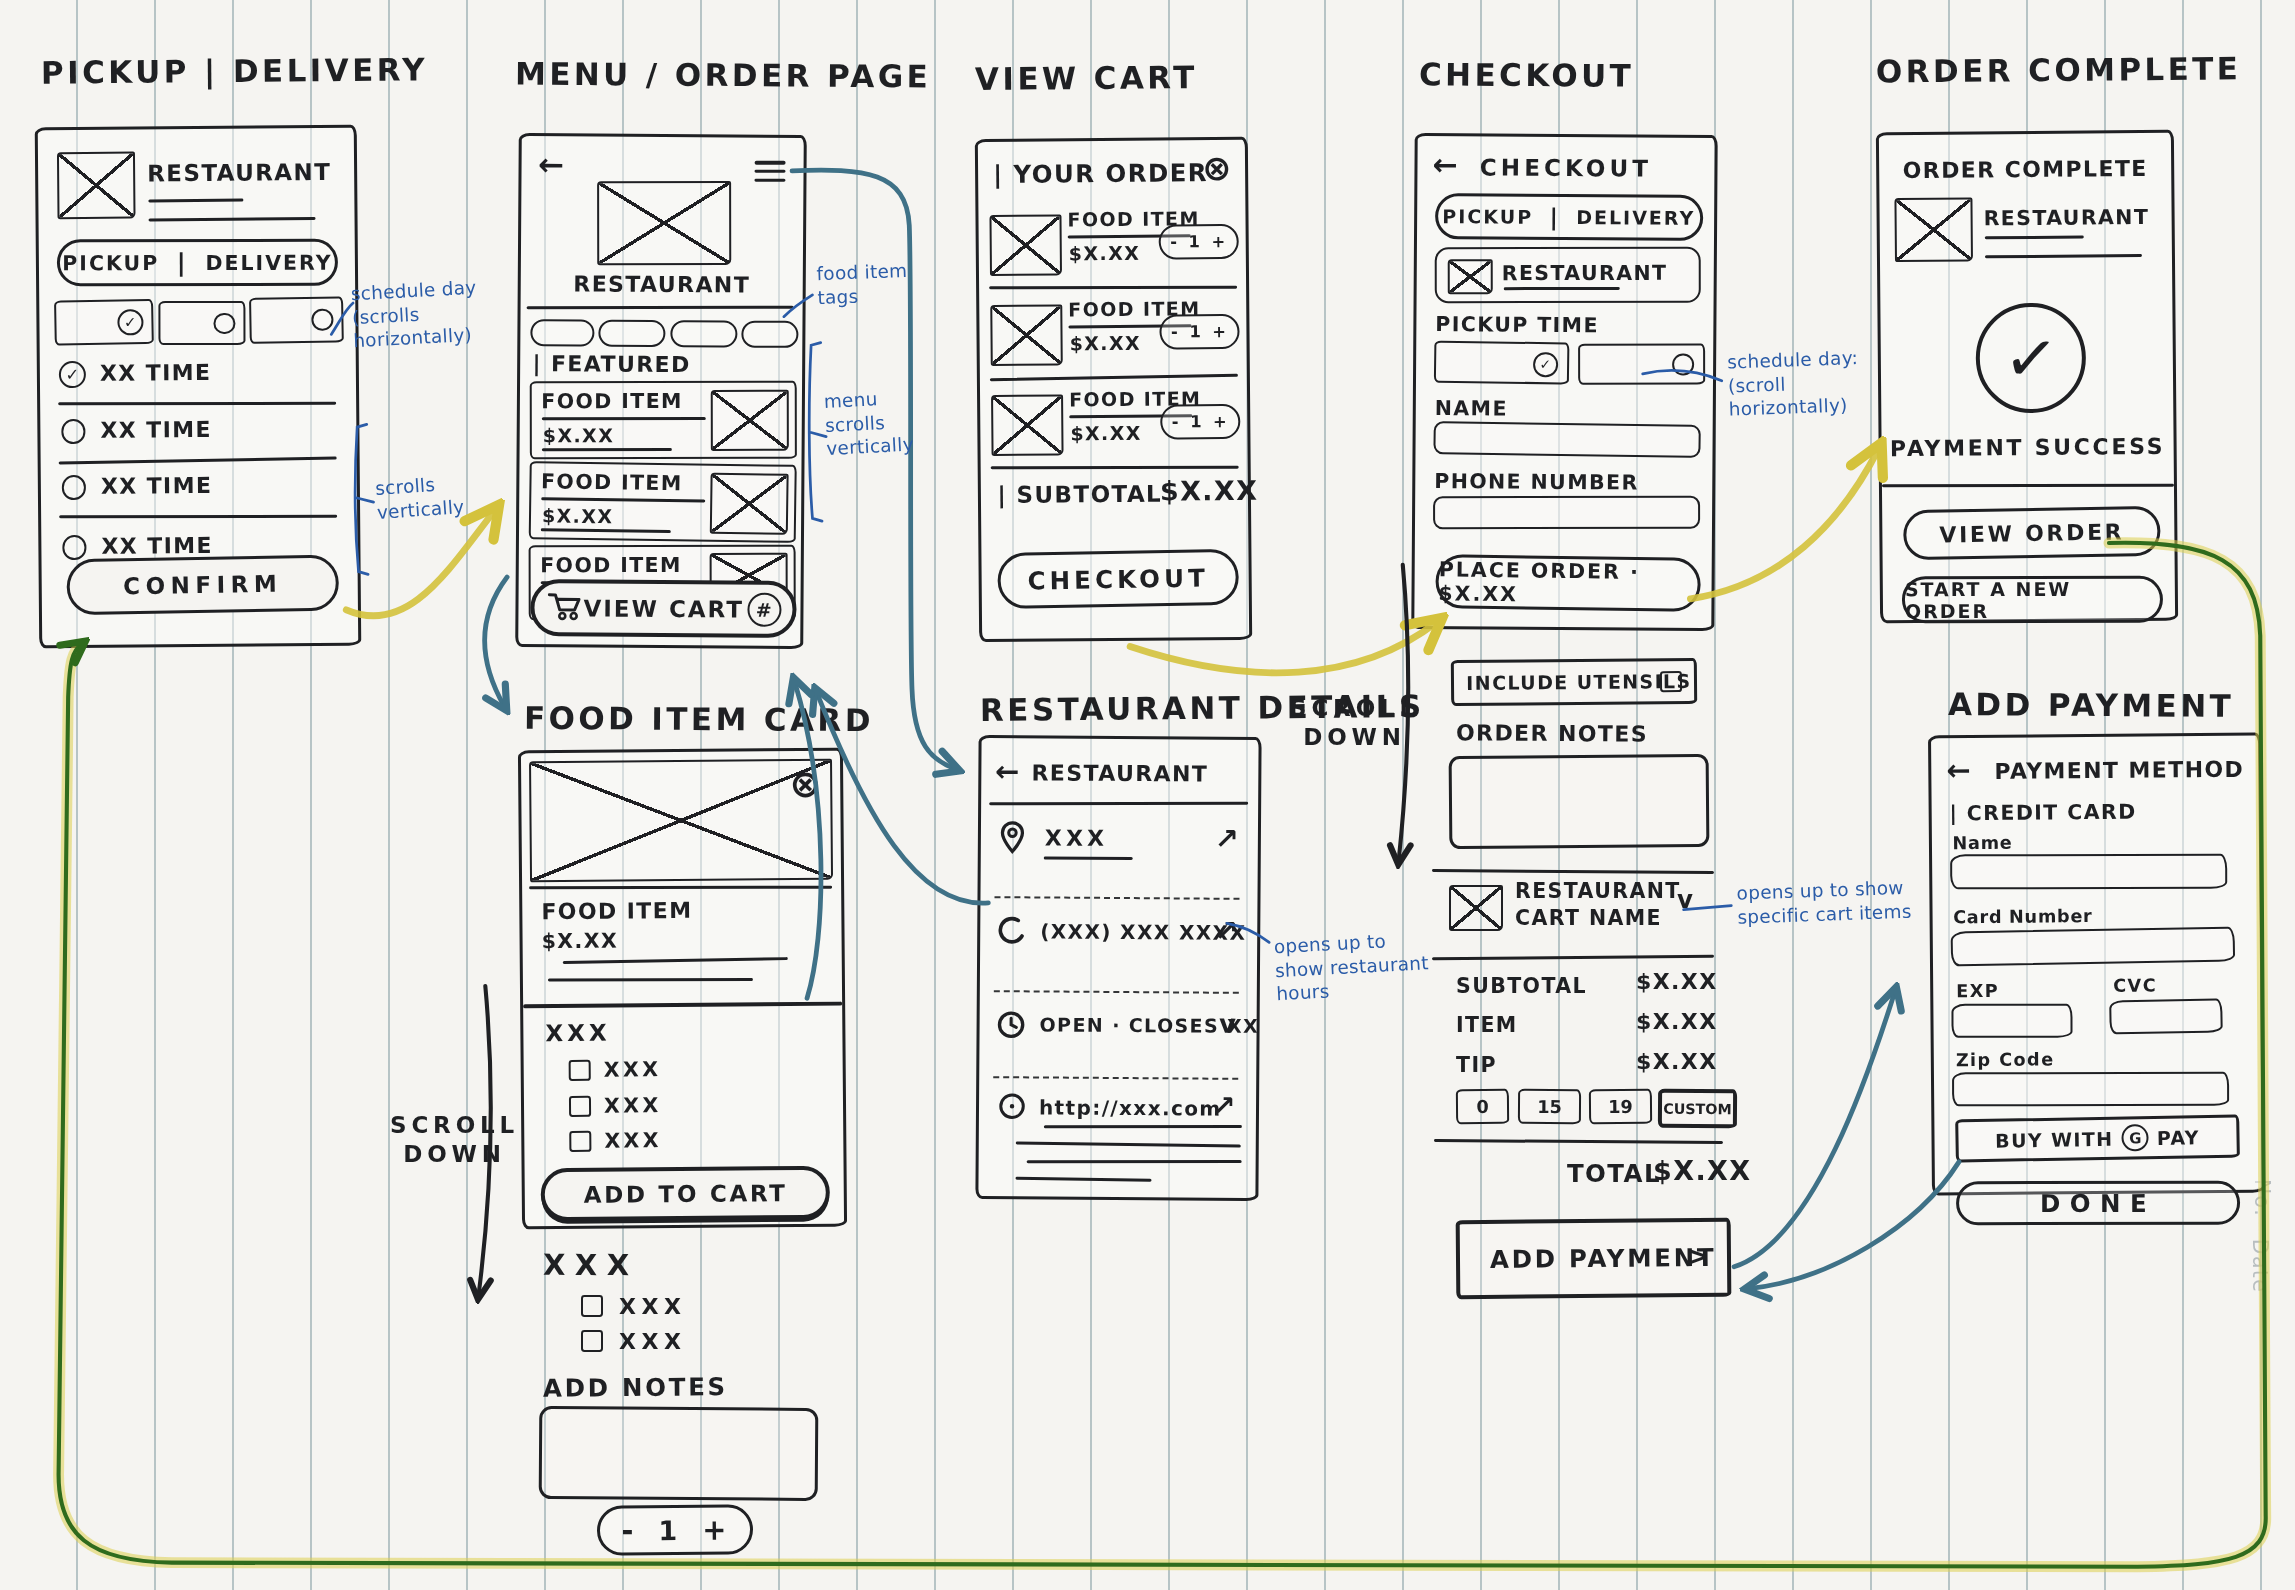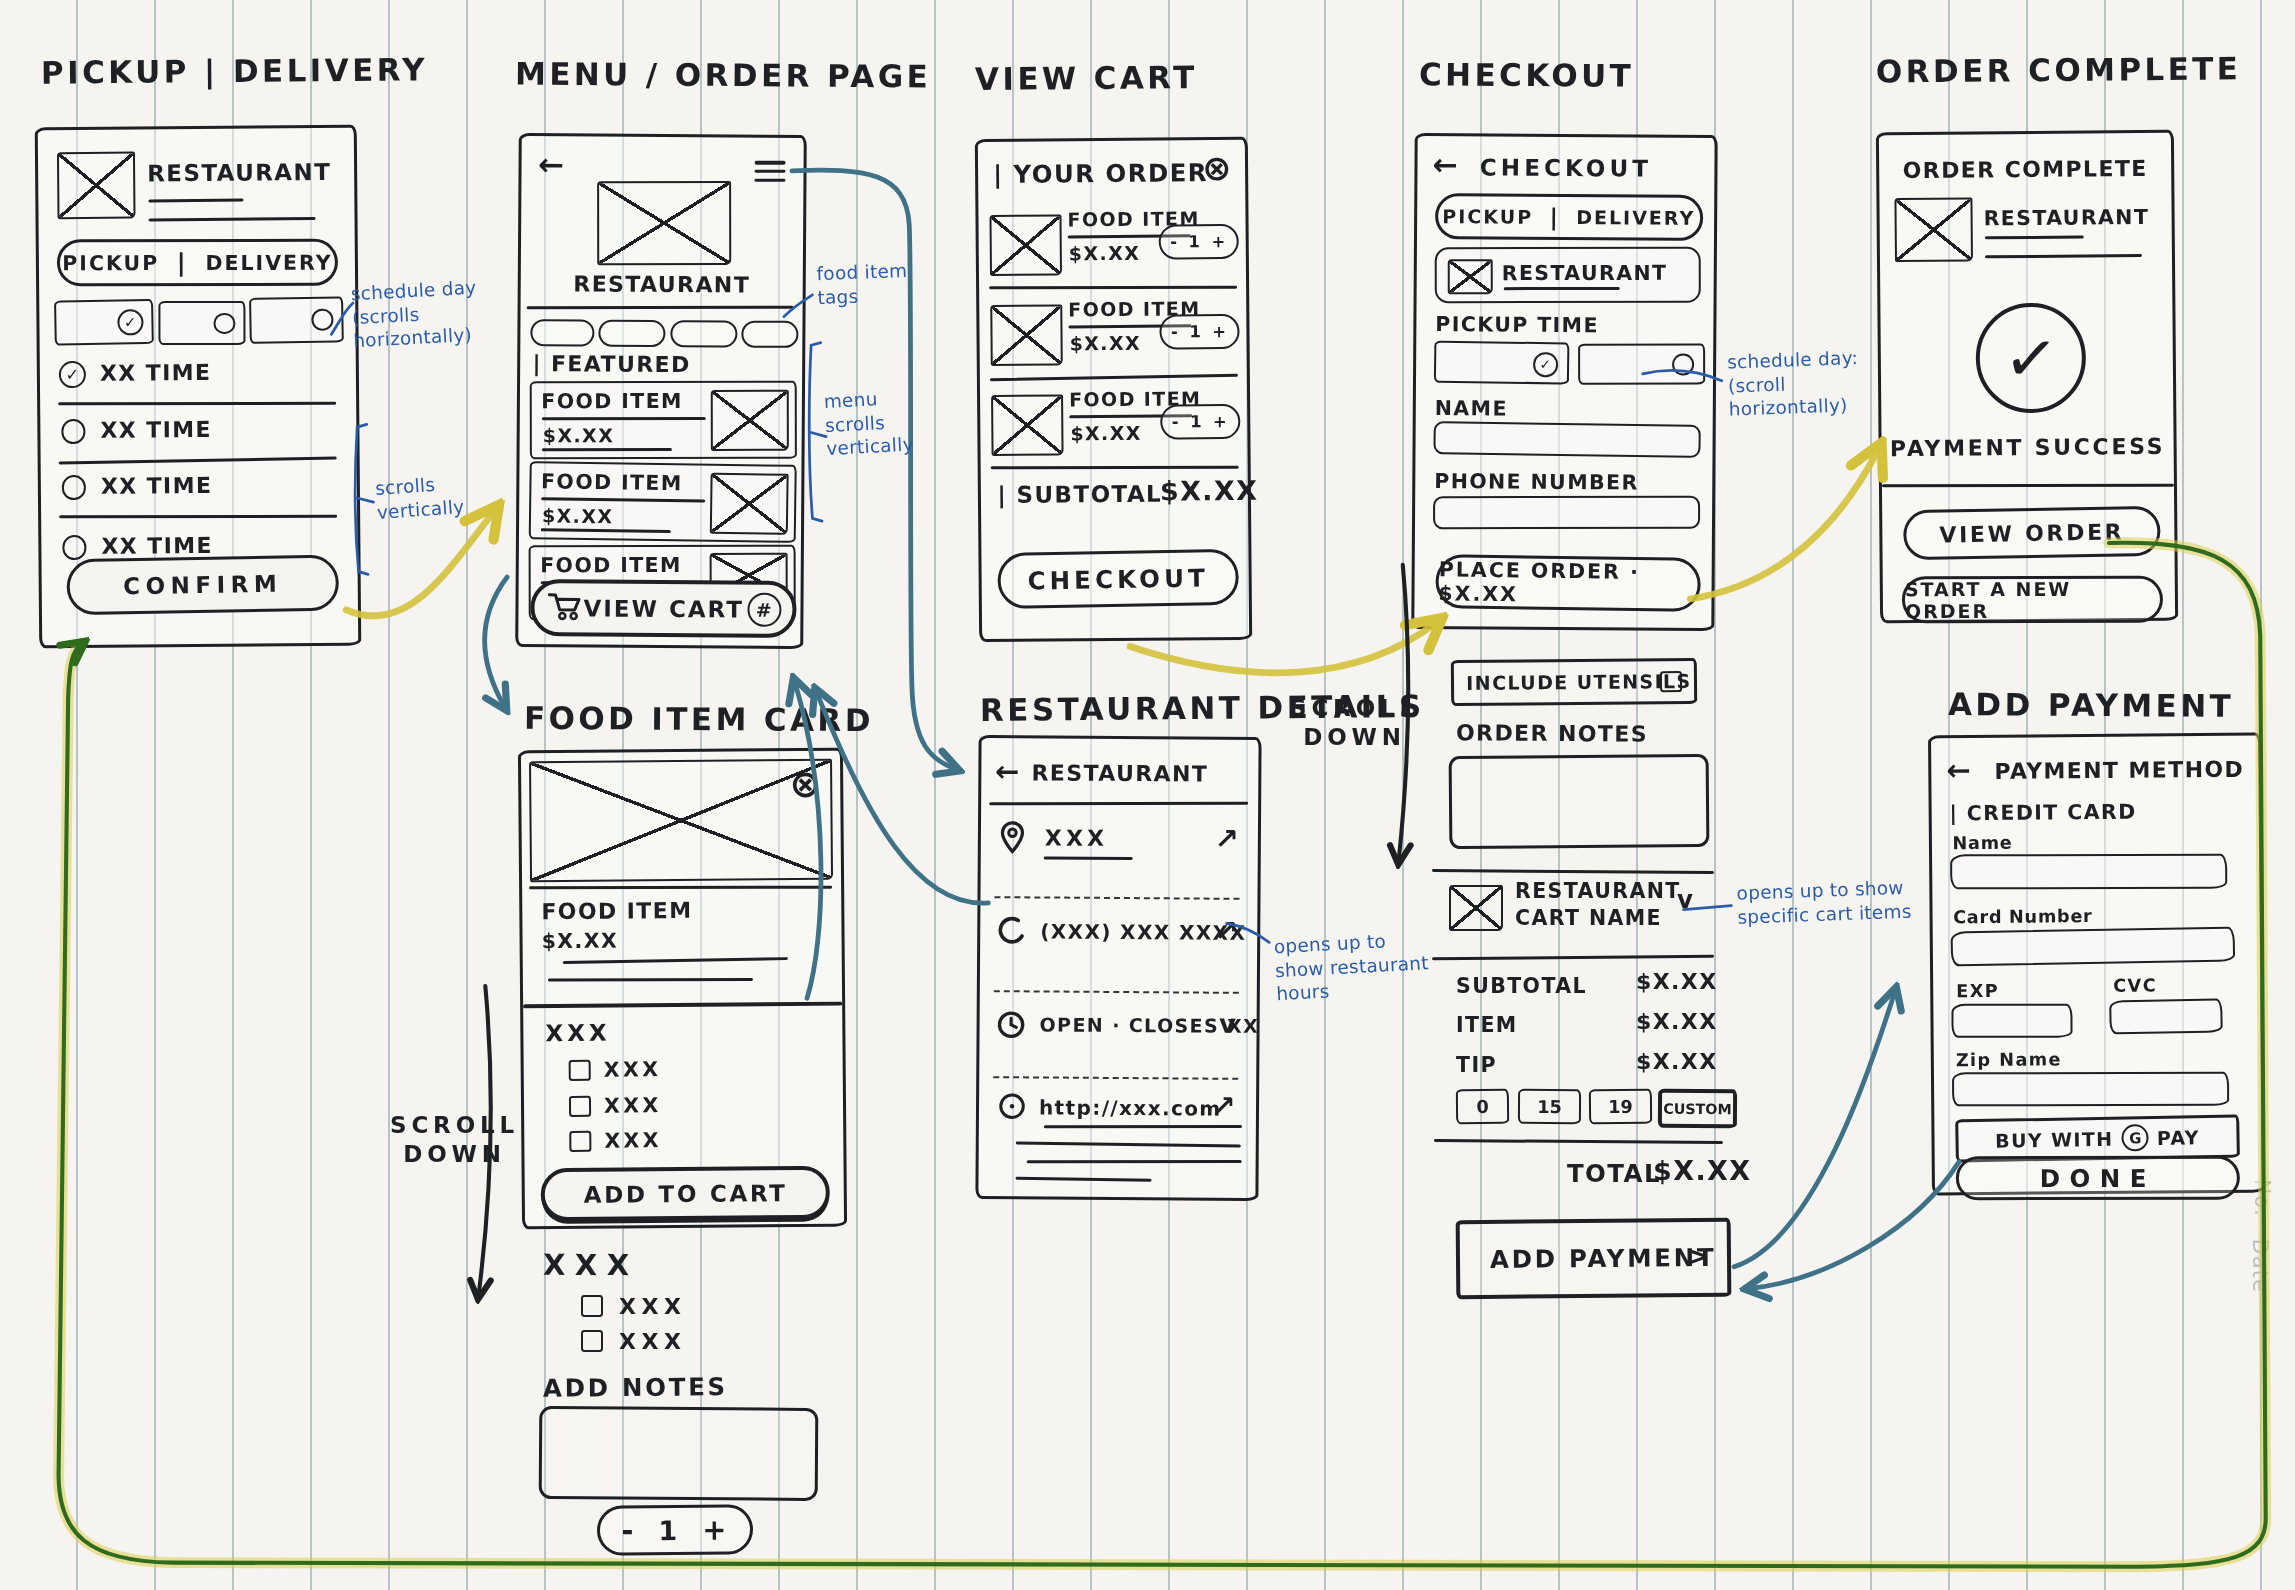--- a/index.html
+++ b/index.html
@@ -428,29 +428,29 @@
     <div class="box r2" style="left:17.7px;top:117px;width:273px;height:31px;border-radius:15px 6.8px 16.4px 8.2px / 9.5px 15px 6.8px 13.6px;"></div>
 
     <div class="lbl" style="left:20.5px;top:169px;font-size:17.7px;letter-spacing:0.7px;">Card Number</div>
     <div class="box r1" style="left:17.7px;top:192px;width:280px;height:31px;border-radius:15px 6.8px 16.4px 8.2px / 9.5px 15px 6.8px 13.6px;"></div>
 
     <div class="lbl" style="left:23px;top:243px;font-size:17.7px;">EXP</div>
     <div class="box r2" style="left:17.7px;top:266px;width:117px;height:30px;border-radius:13.6px 6.1px 15px 6.8px / 8.2px 13.6px 6.1px 12.3px;"></div>
     <div class="lbl" style="left:180px;top:239px;font-size:17.7px;">CVC</div>
     <div class="box r1" style="left:176px;top:263px;width:109px;height:30px;border-radius:13.6px 6.1px 15px 6.8px / 8.2px 13.6px 6.1px 12.3px;"></div>
 
-    <div class="lbl" style="left:22px;top:312px;font-size:17.7px;">Zip Name</div>
+    <div class="lbl" style="left:22px;top:312px;font-size:17.7px;">Zip Code</div>
     <div class="box r2" style="left:17.7px;top:335px;width:273px;height:30px;border-radius:13.6px 6.1px 15px 6.8px / 8.2px 13.6px 6.1px 12.3px;"></div>
 
     <div class="box r1" style="left:20.5px;top:380px;width:278px;height:37px;border-width:3.4px;display:flex;align-items:center;justify-content:center;gap:8.2px;">
       <span style="font-weight:700;font-size:19px;letter-spacing:1.4px;">BUY WITH</span>
       <span class="circle" style="position:static;width:23px;height:23px;display:inline-flex;align-items:center;justify-content:center;font-weight:700;font-size:15px;">G</span>
       <span style="font-weight:700;font-size:19px;letter-spacing:1.4px;">PAY</span>
     </div>
-    <div class="pill r2" style="left:20.5px;top:419px;width:278px;height:38px;font-size:24.5px;letter-spacing:9.5px;">
+    <div class="pill r2" style="left:20.5px;top:444px;width:278px;height:38px;font-size:24.5px;letter-spacing:9.5px;">
         <span>DONE</span>
       </div>
   </div>
 
   <div class="ann" style="left:352px;top:278px;width:160px;transform:rotate(-3deg);">schedule day (scrolls horizontally)</div>
   <div class="ann" style="left:376px;top:473px;width:116px;transform:rotate(-4deg);">scrolls vertically</div>
   <div class="ann" style="left:817px;top:260px;width:123px;transform:rotate(-2deg);">food item tags</div>
   <div class="ann" style="left:825px;top:387px;width:116px;transform:rotate(-3deg);">menu scrolls vertically</div>
   <div class="ann" style="left:1728px;top:348px;width:147px;transform:rotate(-2deg);">schedule day: (scroll horizontally)</div>
   <div class="ann" style="left:1737px;top:878px;width:211px;transform:rotate(-2deg);">opens up to show specific cart items</div>

